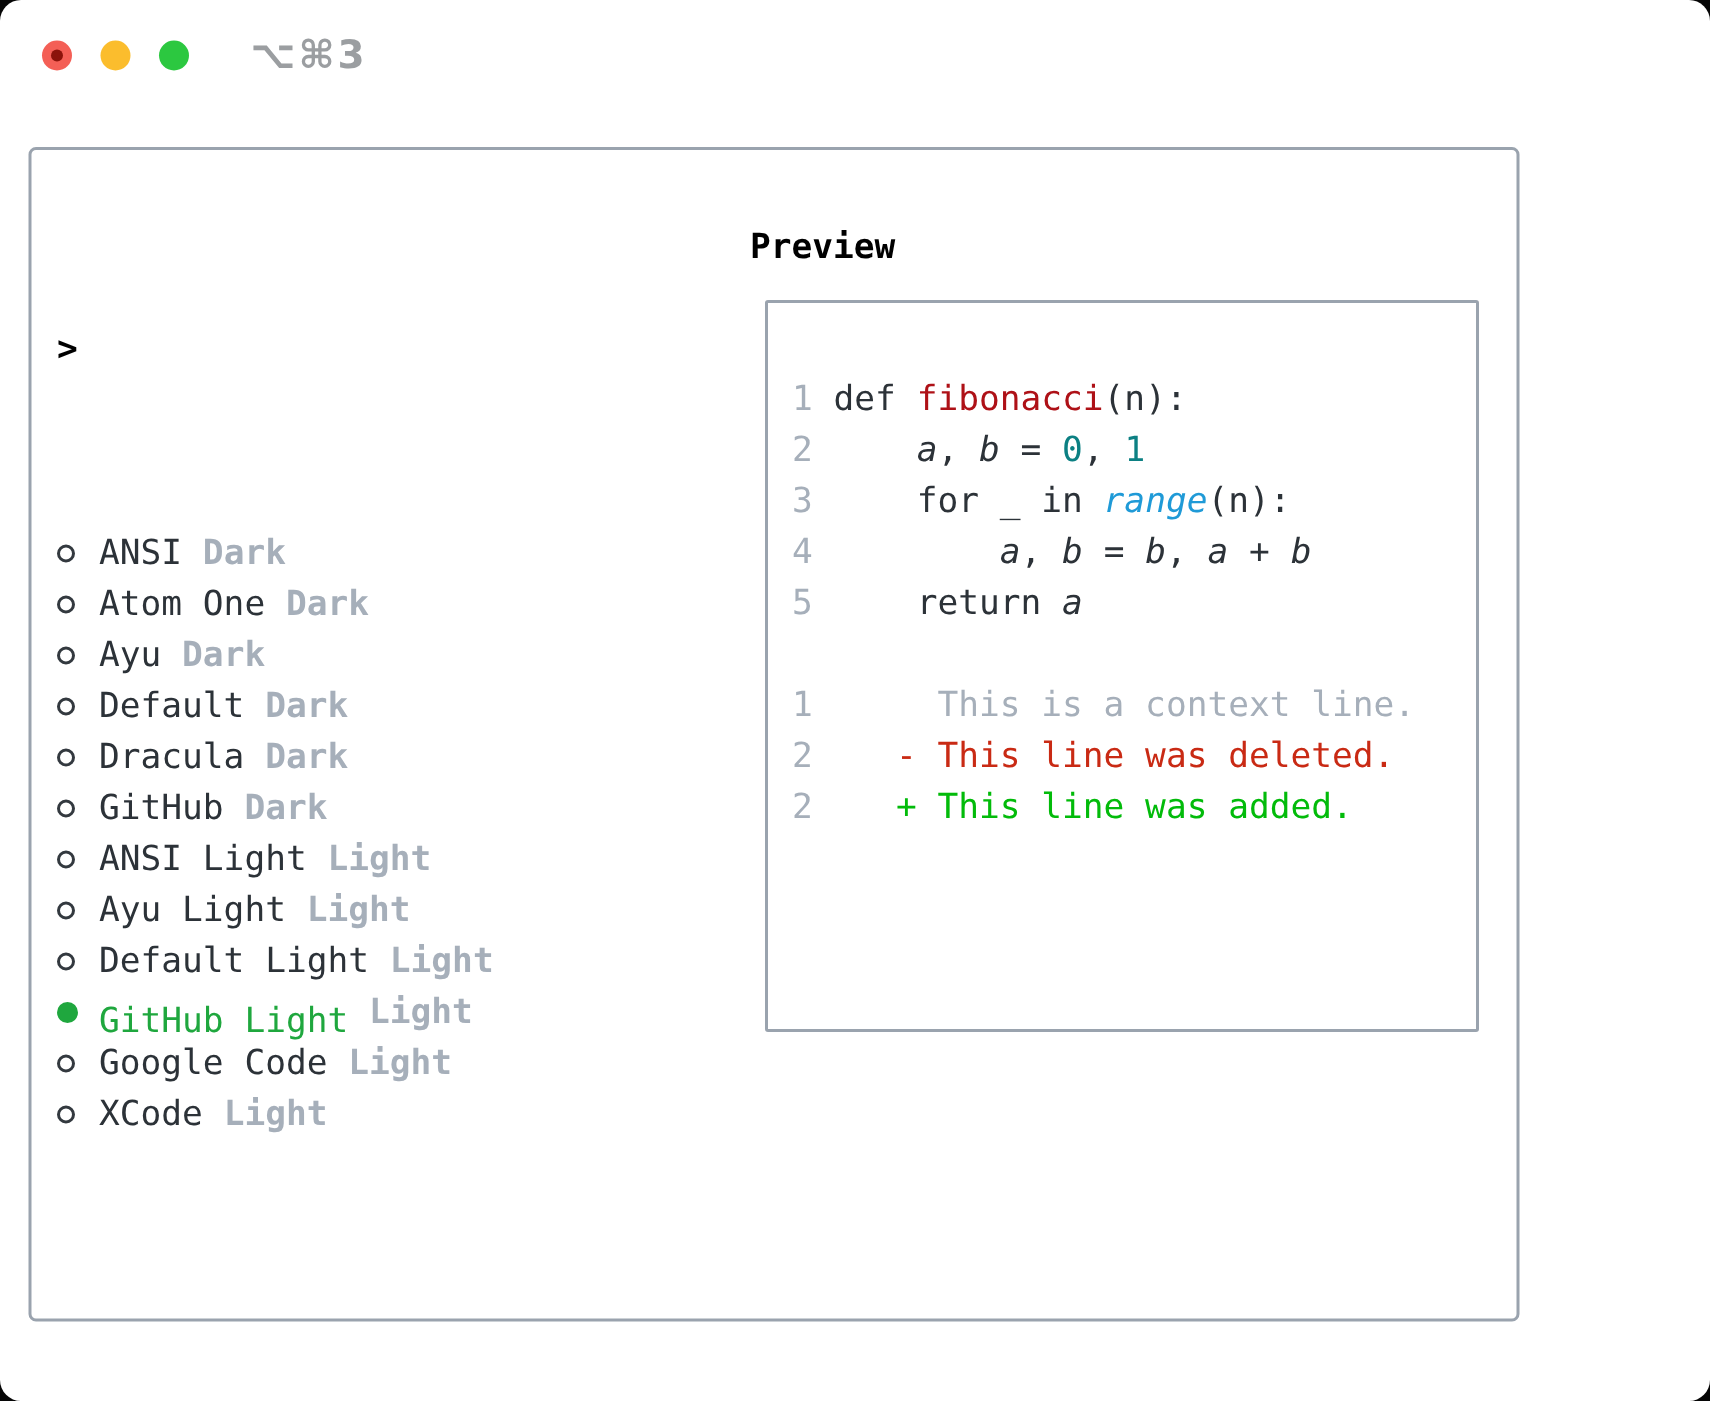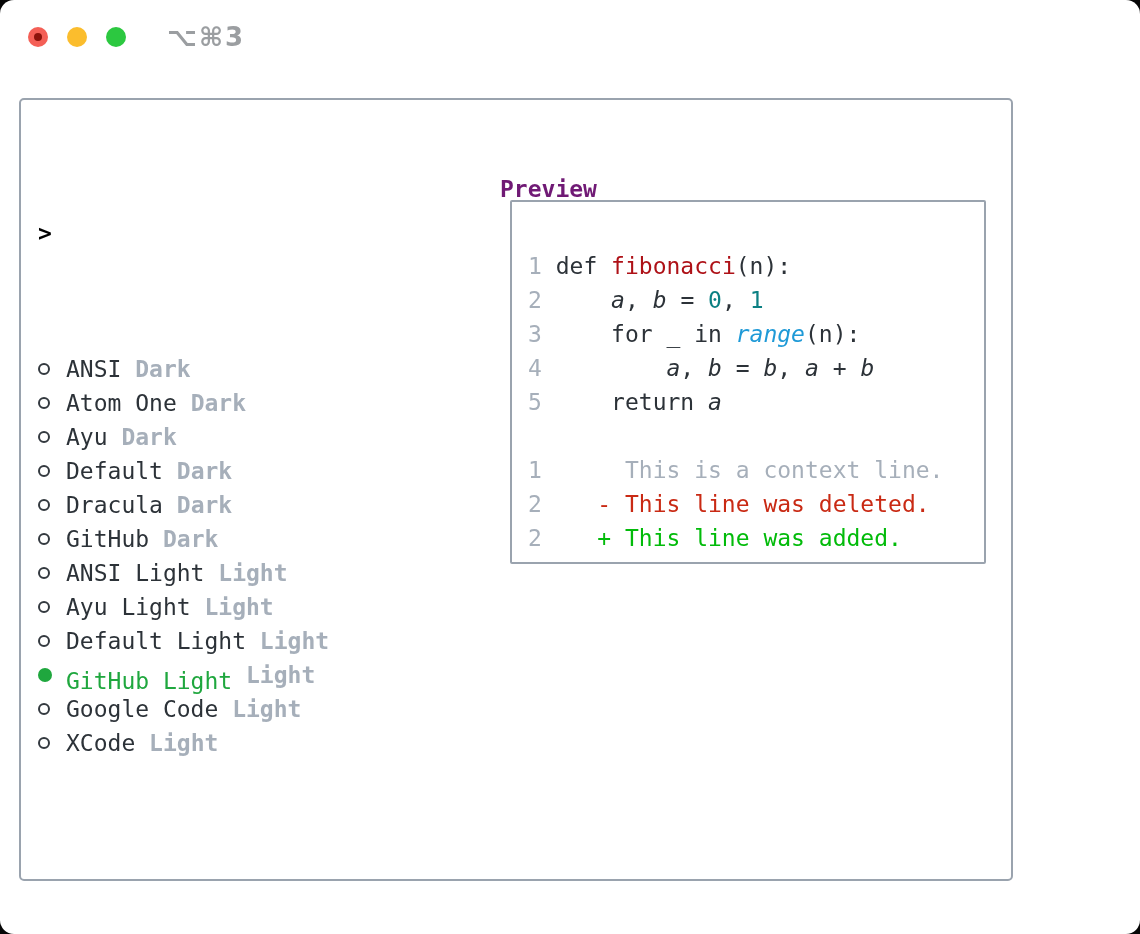--- a/index.html
+++ b/index.html
@@ -30,23 +30,23 @@
   .row{height:34px;display:flex;align-items:center;}
   .mark{display:inline-flex;width:28px;align-items:center;flex:0 0 28px;}
   .ring{width:12px;height:12px;border-radius:50%;border:2px solid var(--fg-dark);box-sizing:border-box;}
   .fill{width:14px;height:14px;border-radius:50%;background:var(--green);}
   .prompt{color:#000;font-weight:700;}
   .hdr{color:#000;font-weight:700;}
   .t-name{color:var(--fg);text-align:center;}
   .t-variant{color:var(--gray);font-weight:bold;}
   .sel .t-name{color:var(--green);margin-top:11px;}
   
-  .preview-label{position:absolute;left:479px;top:48px;font-size:23px;line-height:34px;font-weight:700;color:#701a75;margin-top:24px;}
+  .preview-label{position:absolute;left:479px;top:48px;font-size:23px;line-height:34px;font-weight:700;color:#000000;}
   .preview-box{
-    position:absolute;left:489px;top:100px;width:476px;height:364px;
+    position:absolute;left:489px;top:100px;width:476px;height:488px;
     border:2px solid var(--border);border-radius:2px;box-sizing:border-box;background:#fff;
   }
   .code{margin:0;padding:47px 0 0 16px;font-size:23px;line-height:34px;white-space:pre;}
   .code .ln{color:var(--gray);}
   .code i{font-style:italic;}
 </style>
 </head>
 <body>
 
 <div class="window">

